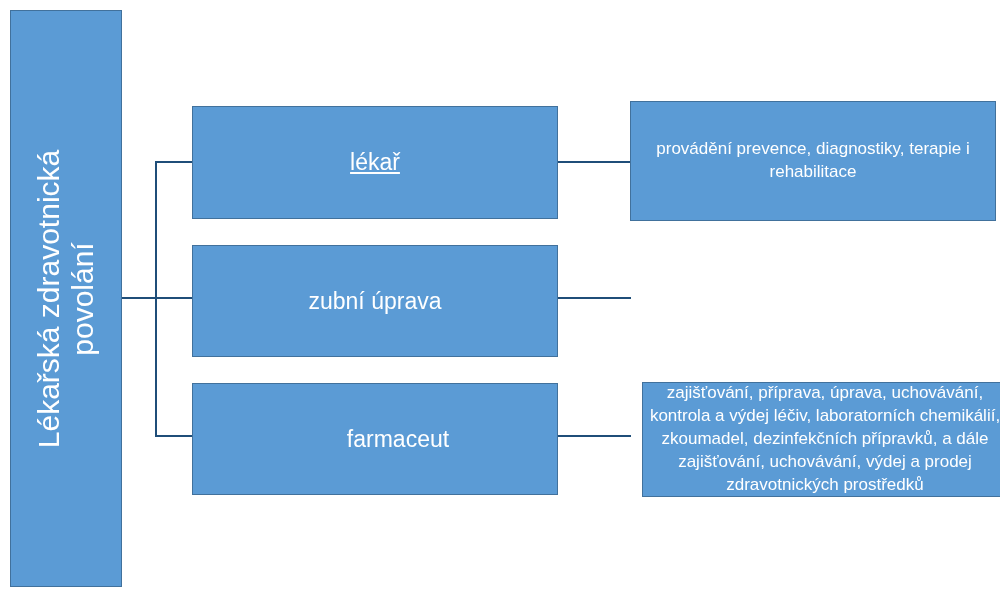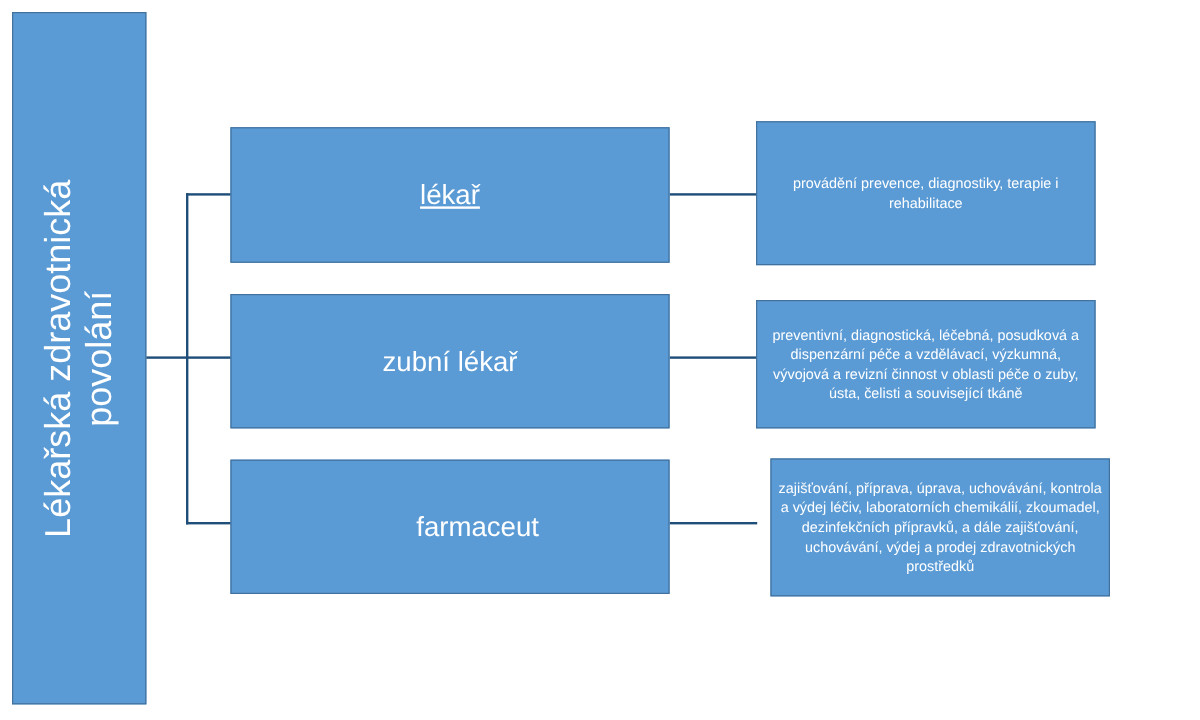--- a/index.html
+++ b/index.html
@@ -63,22 +63,22 @@
     width: 366px;
     font-size: 23px;
   }
   #mid-0 { top: 106px; height: 113px; text-decoration: underline; }
   #mid-1 { top: 245px; height: 112px; }
   #mid-2 { top: 383px; height: 112px; padding-left: 46px; }
 
   
   .node-desc {
     left: 630px;
-    width: 283px;
-    font-size: 12px;
+    width: 366px;
+    font-size: 17px;
     line-height: 1.35;
     padding: 2px 4px;
   }
   #desc-0 { top: 101px; height: 120px; }
   #desc-1 { top: 250px; height: 107px; }
   #desc-2 { top: 382px; height: 115px; margin-left: 12px; }
   .desc-text { display: block; width: 100%; }
 
   
   .conn {
@@ -117,29 +117,26 @@
   <div class="conn conn-h" id="conn-branch-2"></div>
 
   <div class="conn conn-h" id="conn-mid-0"></div>
   <div class="conn conn-h" id="conn-mid-1"></div>
   <div class="conn conn-h" id="conn-mid-2"></div>
 
   <div class="node node-mid" id="mid-0">
     <span>lékař</span>
   </div>
   <div class="node node-mid" id="mid-1">
-    <span>zubní lékař</span>
+    <span>zubní úprava</span>
   </div>
   <div class="node node-mid" id="mid-2">
     <span>farmaceut</span>
   </div>
 
   <div class="node node-desc" id="desc-0">
     <span class="desc-text">provádění prevence, diagnostiky, terapie i rehabilitace</span>
   </div>
-  <div class="node node-desc" id="desc-1">
-    <span class="desc-text">preventivní, diagnostická, léčebná, posudková a dispenzární péče a vzdělávací, výzkumná, vývojová a revizní činnost v oblasti péče o zuby, ústa, čelisti a související tkáně</span>
-  </div>
   <div class="node node-desc" id="desc-2">
     <span class="desc-text">zajišťování, příprava, úprava, uchovávání, kontrola a výdej léčiv, laboratorních chemikálií, zkoumadel, dezinfekčních přípravků, a dále zajišťování, uchovávání, výdej a prodej zdravotnických prostředků</span>
   </div>
 
 </div>
 
 </body></html>

